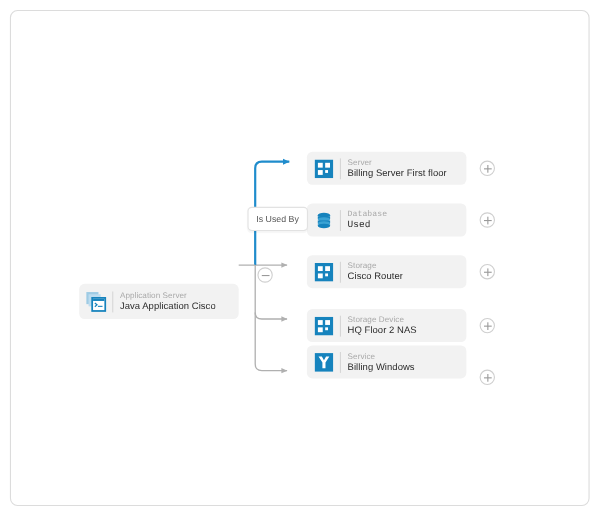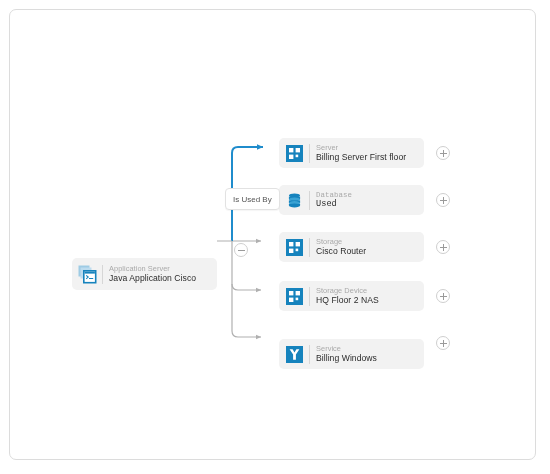--- a/index.html
+++ b/index.html
@@ -296,21 +296,21 @@
           </svg>
         </span>
         <span class="node-divider"></span>
         <span class="node-text">
           <span class="node-type">Storage Device</span>
           <span class="node-name">HQ Floor 2 NAS</span>
         </span>
       </div>
       <div class="expand-button" style="top:279px;"></div>
 
-      <div class="node-card target-node" style="top:329px;">
+      <div class="node-card target-node" style="top:304px;">
         <span class="node-icon">
           <svg width="17" height="17" viewBox="0 0 17 17" xmlns="http://www.w3.org/2000/svg">
             <rect x="0" y="0" width="17" height="17" fill="#1683bd"></rect>
             <path d="M3.6,3.2 L6.6,3.2 L8.5,6.4 L10.4,3.2 L13.4,3.2 L9.9,8.6 L9.9,13.8 L7.1,13.8 L7.1,8.6 z" fill="#ffffff"></path>
           </svg>
         </span>
         <span class="node-divider"></span>
         <span class="node-text">
           <span class="node-type">Service</span>
           <span class="node-name">Billing Windows</span>

